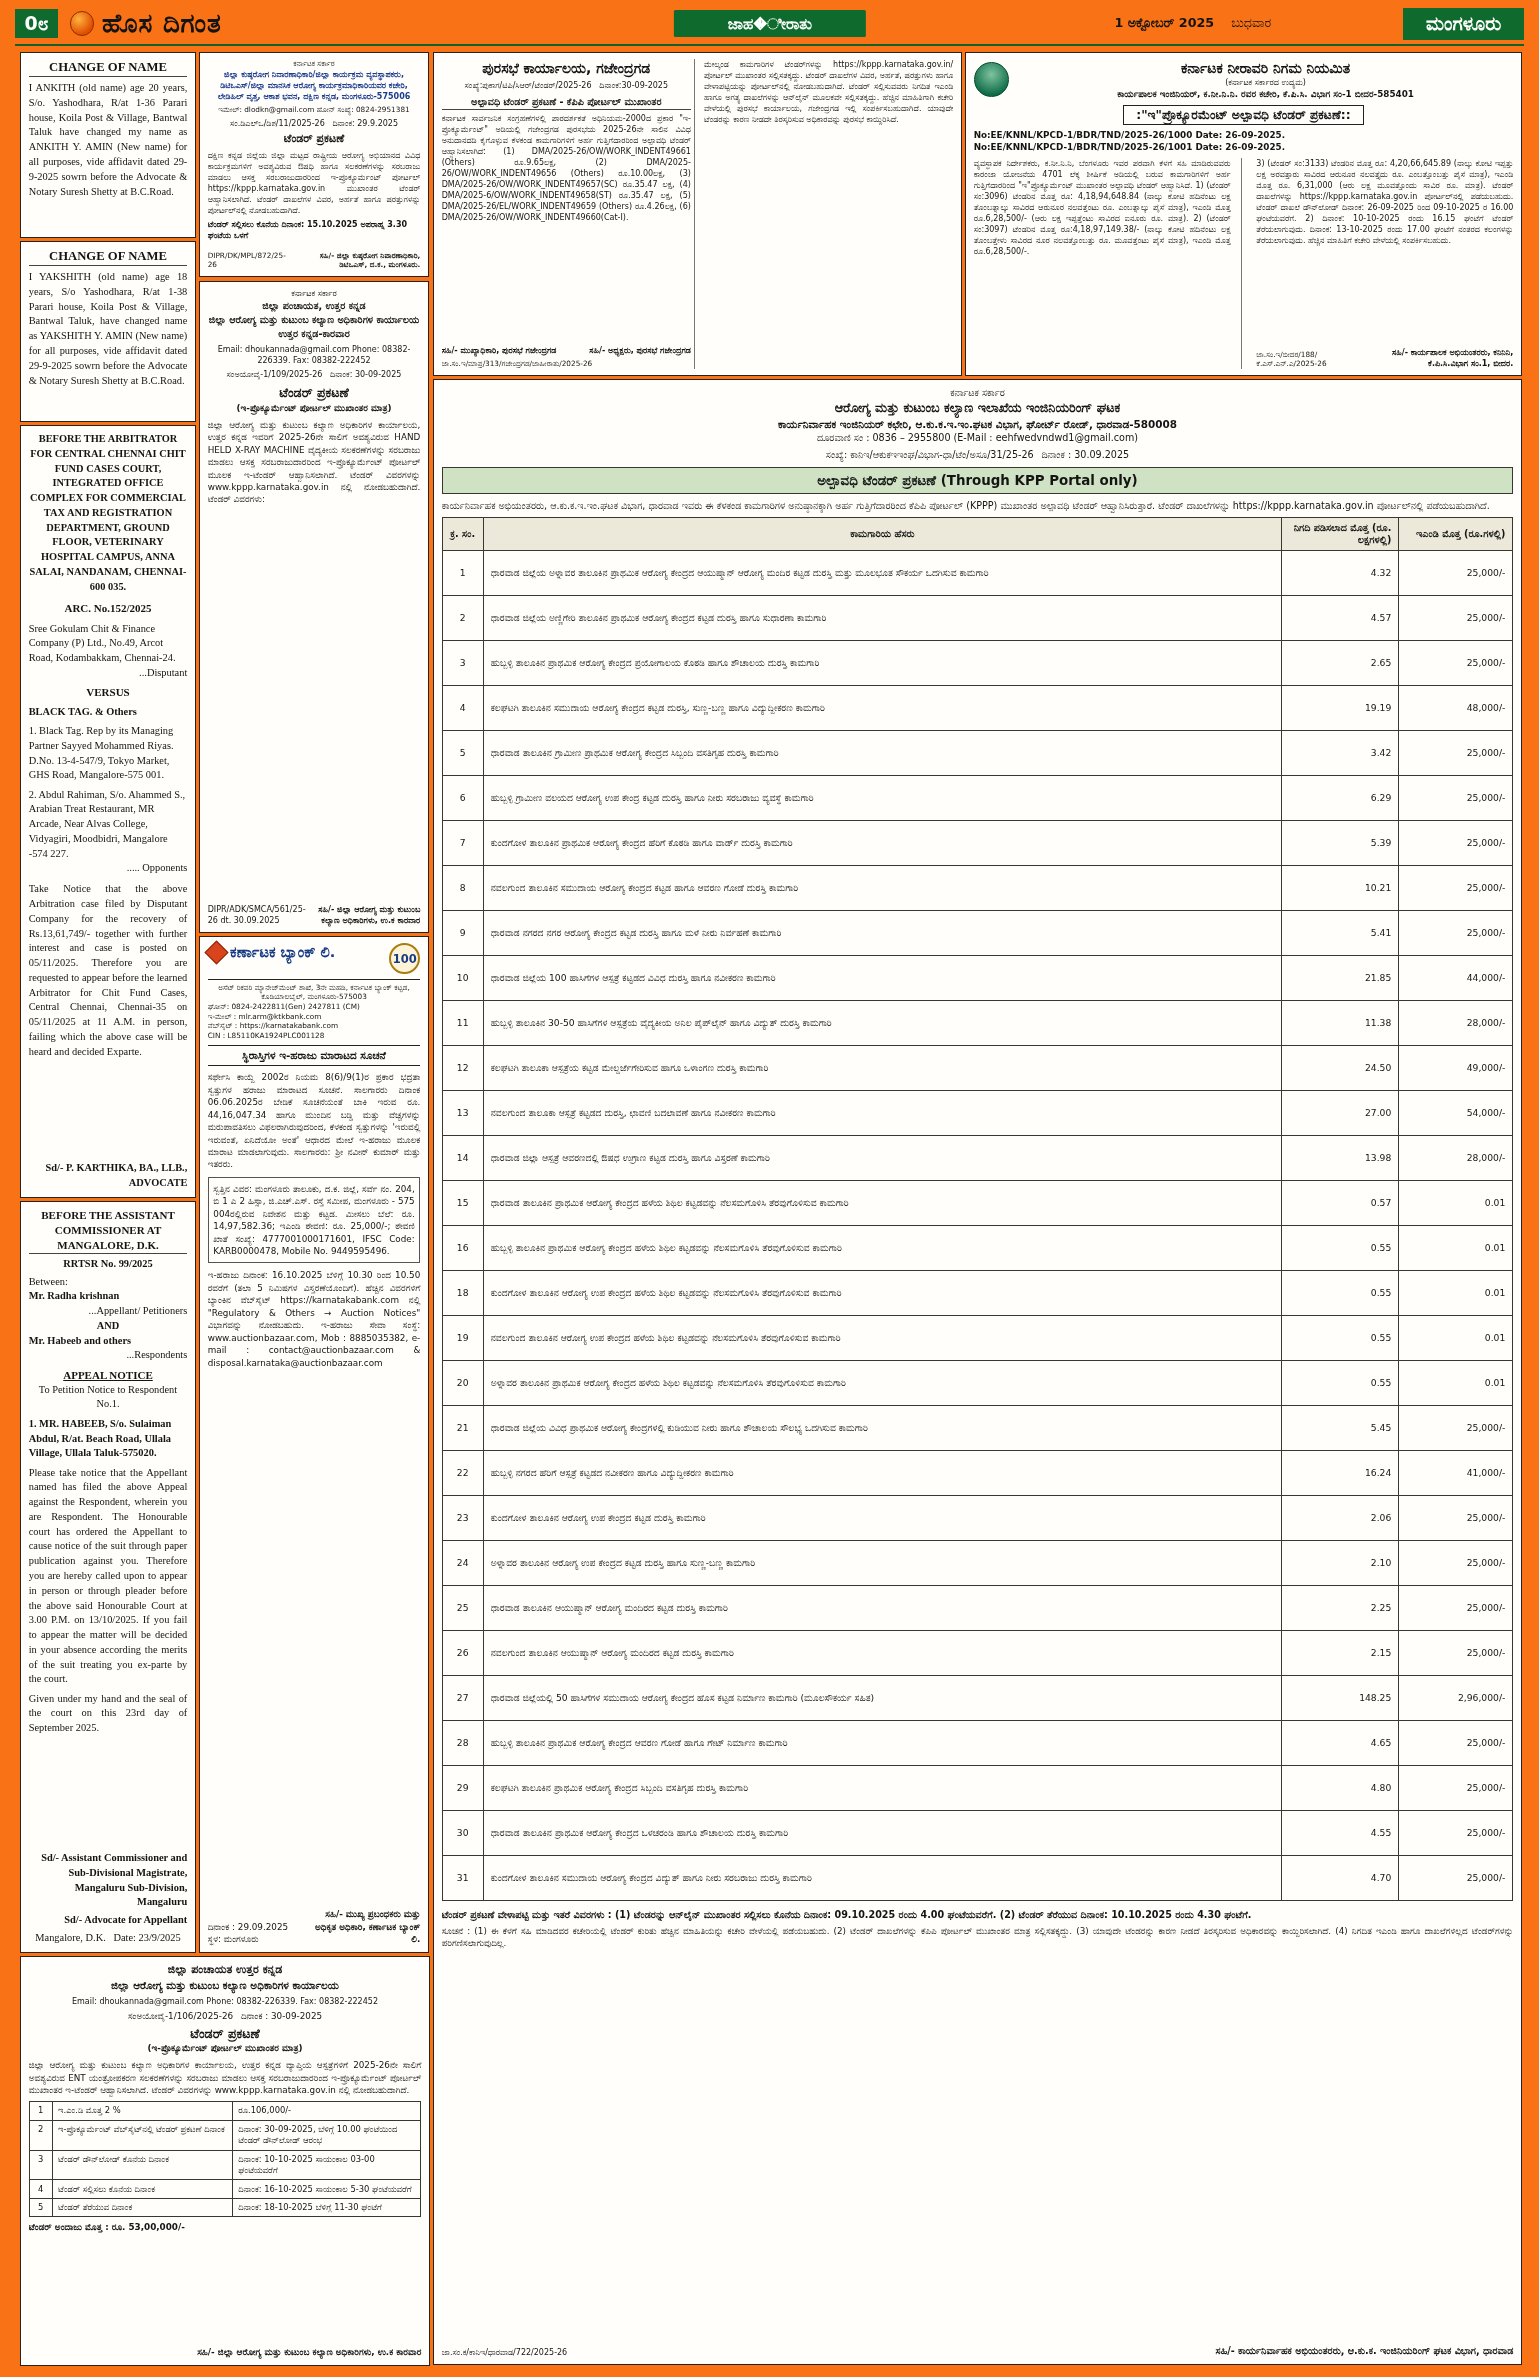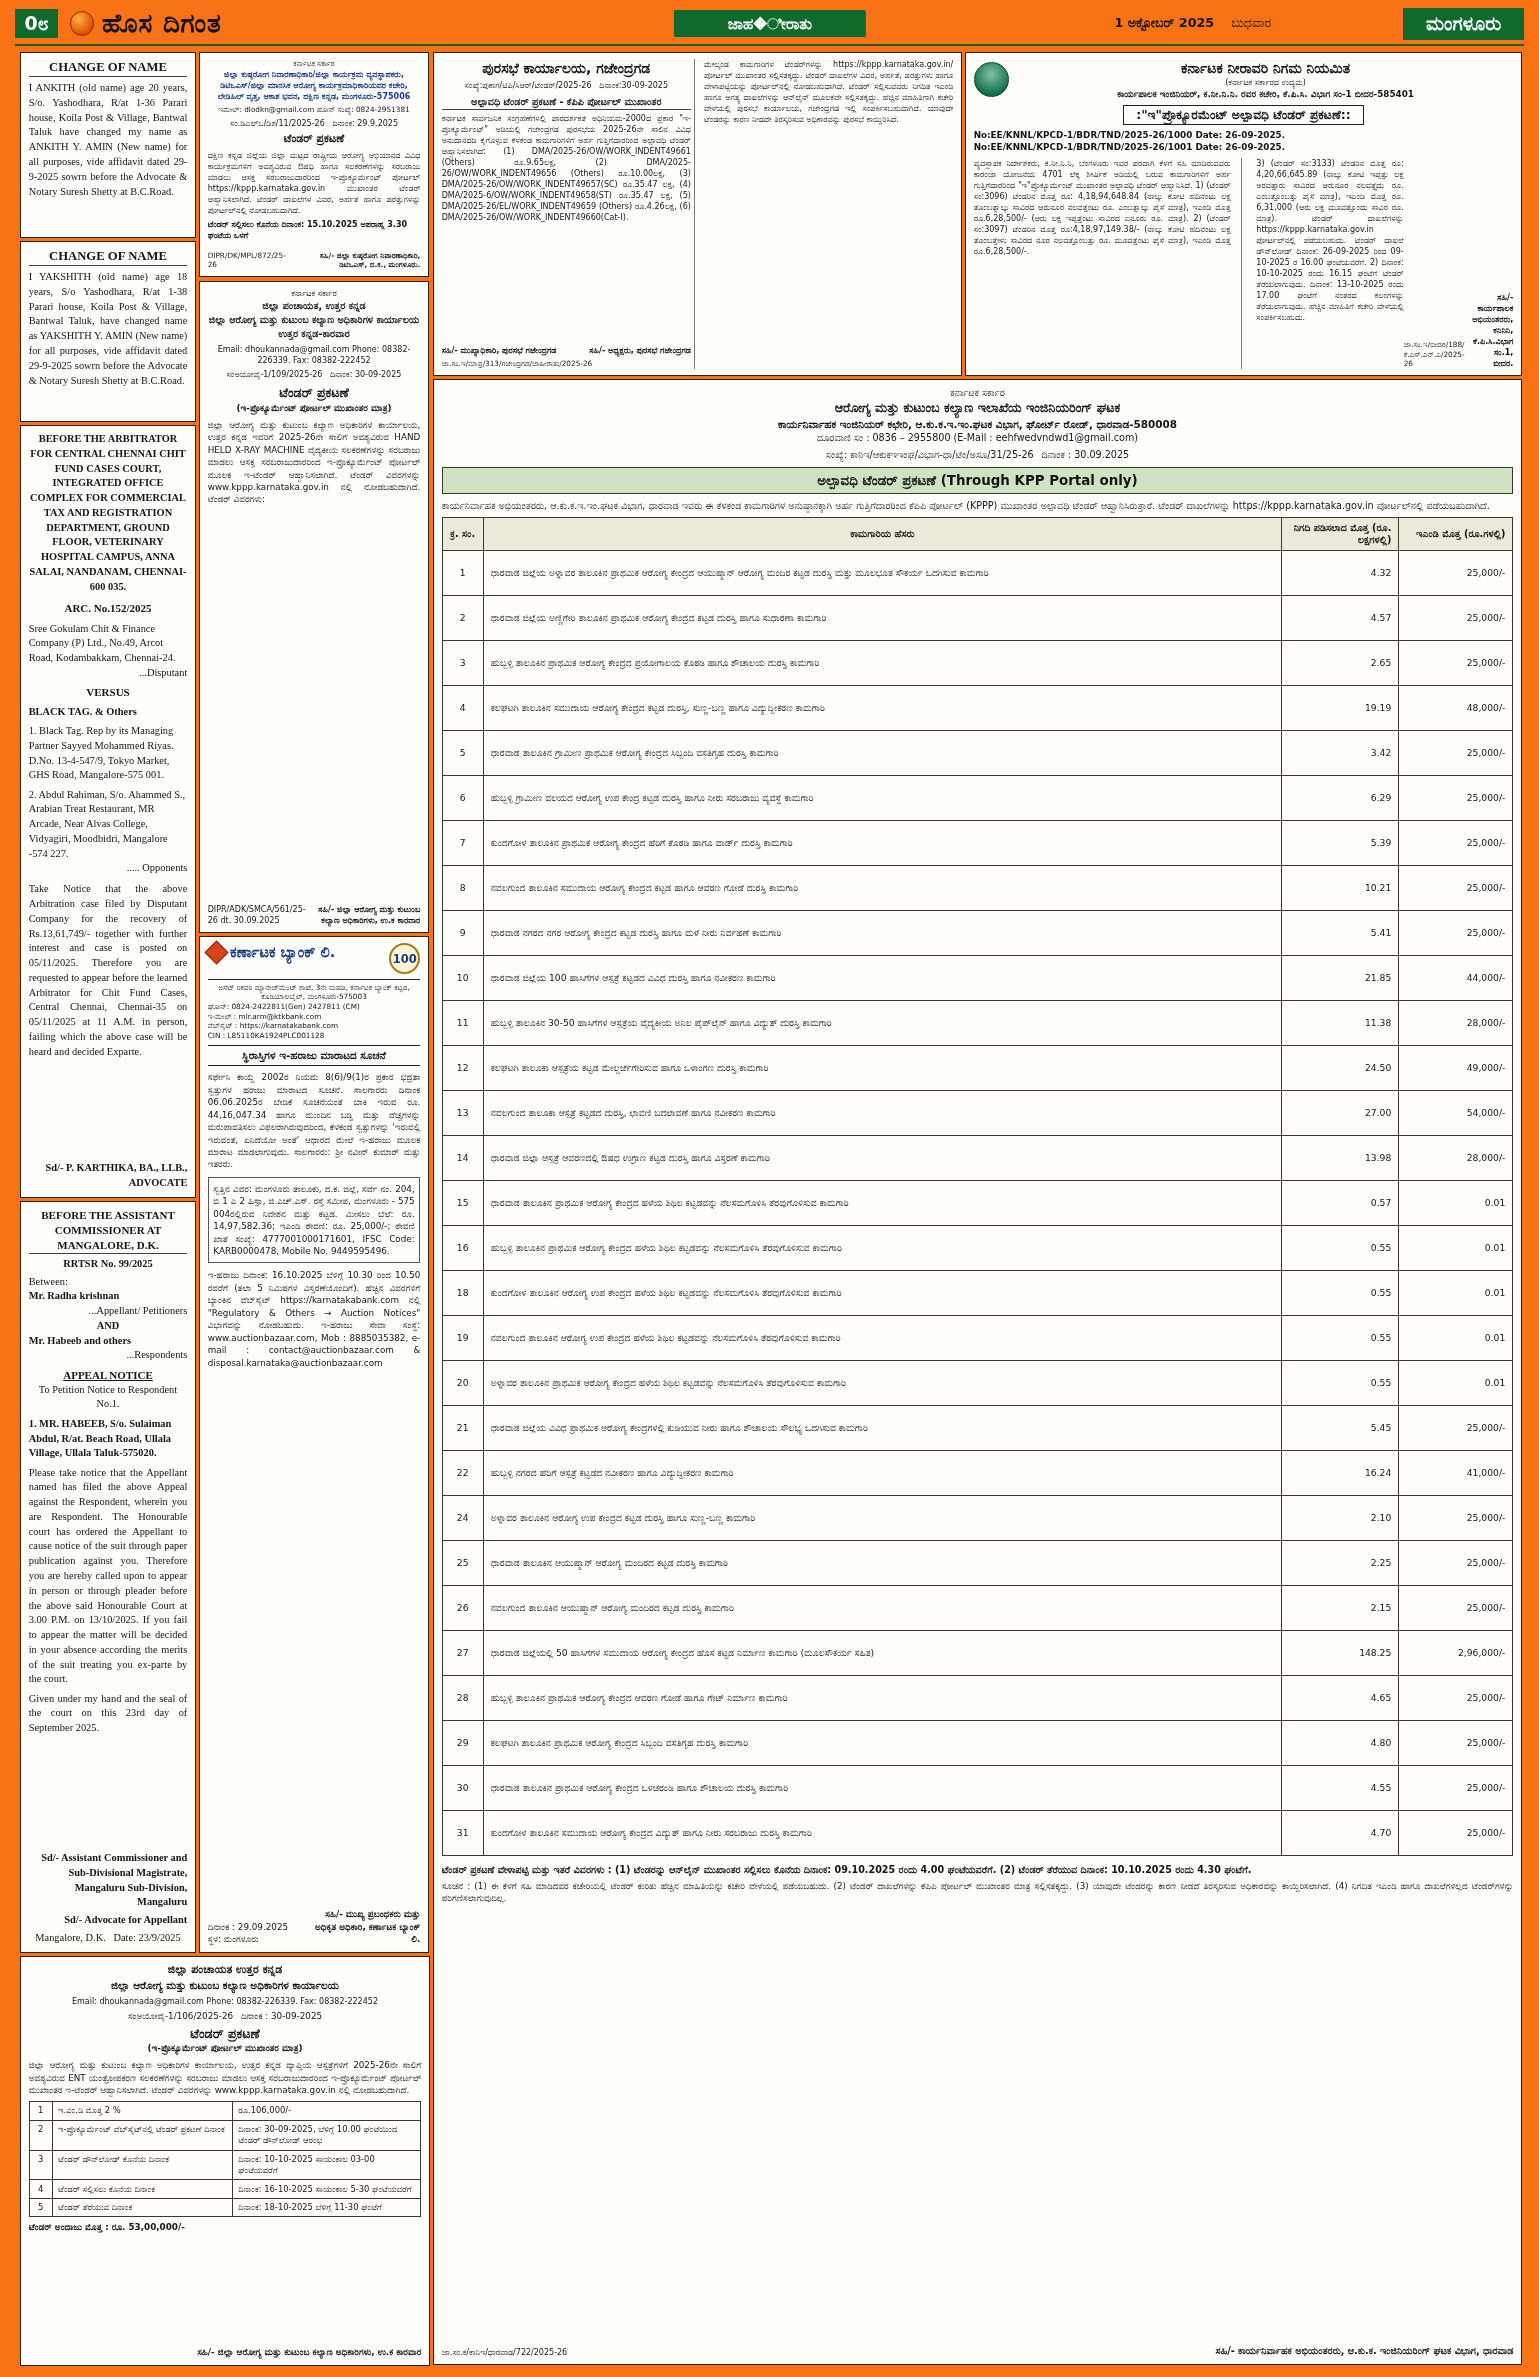--- a/index.html
+++ b/index.html
@@ -277,21 +277,21 @@
         <div class="bold f11">ಕಾರ್ಯಪಾಲಕ ಇಂಜಿನಿಯರ್, ಕ.ನೀ.ನಿ.ನಿ. ರವರ ಕಚೇರಿ, ಕೆ.ಪಿ.ಸಿ. ವಿಭಾಗ ಸಂ-1 ಬೀದರ-585401</div>
       </div>
     </div>
     <div class="t-center">
       <span class="knnl-box-title">:"ಇ"ಪ್ರೊಕ್ಯೂರಮೆಂಟ್ ಅಲ್ಪಾವಧಿ ಟೆಂಡರ್ ಪ್ರಕಟಣೆ::</span>
     </div>
     <div class="bold f11">No:EE/KNNL/KPCD-1/BDR/TND/2025-26/1000 Date: 26-09-2025.</div>
     <div class="bold f11">No:EE/KNNL/KPCD-1/BDR/TND/2025-26/1001 Date: 26-09-2025.</div>
     <div style="display:flex;gap:10.7px;margin-top:3.8px;flex:1">
       <p class="just f10" style="flex:1">ವ್ಯವಸ್ಥಾಪಕ ನಿರ್ದೇಶಕರು, ಕ.ನೀ.ನಿ.ನಿ, ಬೆಂಗಳೂರು ಇವರ ಪರವಾಗಿ ಕೆಳಗೆ ಸಹಿ ಮಾಡಿರುವವರು ಕಾರಂಜಾ ಯೋಜನೆಯ 4701 ಲೆಕ್ಕ ಶೀರ್ಷಿಕೆ ಅಡಿಯಲ್ಲಿ ಬರುವ ಕಾಮಗಾರಿಗಳಿಗೆ ಅರ್ಹ ಗುತ್ತಿಗೆದಾರರಿಂದ "ಇ"ಪ್ರೊಕ್ಯೂರ್ಮೆಂಟ್ ಮುಖಾಂತರ ಅಲ್ಪಾವಧಿ ಟೆಂಡರ್ ಆಹ್ವಾನಿಸಿದೆ. 1) (ಟೆಂಡರ್ ಸಂ:3096) ಟೆಂಡರಿನ ಮೊತ್ತ ರೂ: 4,18,94,648.84 (ನಾಲ್ಕು ಕೋಟಿ ಹದಿನೆಂಟು ಲಕ್ಷ ತೊಂಬತ್ನಾಲ್ಕು ಸಾವಿರದ ಆರುನೂರ ನಲವತ್ತೆಂಟು ರೂ. ಎಂಬತ್ನಾಲ್ಕು ಪೈಸೆ ಮಾತ್ರ), ಇಎಂಡಿ ಮೊತ್ತ ರೂ.6,28,500/- (ಆರು ಲಕ್ಷ ಇಪ್ಪತ್ತೆಂಟು ಸಾವಿರದ ಐನೂರು ರೂ. ಮಾತ್ರ). 2) (ಟೆಂಡರ್ ಸಂ:3097) ಟೆಂಡರಿನ ಮೊತ್ತ ರೂ:4,18,97,149.38/- (ನಾಲ್ಕು ಕೋಟಿ ಹದಿನೆಂಟು ಲಕ್ಷ ತೊಂಬತ್ತೇಳು ಸಾವಿರದ ನೂರ ನಲವತ್ತೊಂಬತ್ತು ರೂ. ಮೂವತ್ತೆಂಟು ಪೈಸೆ ಮಾತ್ರ), ಇಎಂಡಿ ಮೊತ್ತ ರೂ.6,28,500/-.</p>
-      <div style="flex:1;border-left:0.8px solid #777;padding-left:14px;display:flex;flex-direction:row">
+      <div style="flex:1;border-left:0.8px solid #777;padding-left:14px;display:flex;flex-direction:column">
         <p class="just f10">3) (ಟೆಂಡರ್ ಸಂ:3133) ಟೆಂಡರಿನ ಮೊತ್ತ ರೂ: 4,20,66,645.89 (ನಾಲ್ಕು ಕೋಟಿ ಇಪ್ಪತ್ತು ಲಕ್ಷ ಅರವತ್ತಾರು ಸಾವಿರದ ಆರುನೂರ ನಲವತ್ತೈದು ರೂ. ಎಂಬತ್ತೊಂಬತ್ತು ಪೈಸೆ ಮಾತ್ರ), ಇಎಂಡಿ ಮೊತ್ತ ರೂ. 6,31,000 (ಆರು ಲಕ್ಷ ಮೂವತ್ತೊಂದು ಸಾವಿರ ರೂ. ಮಾತ್ರ). ಟೆಂಡರ್ ದಾಖಲೆಗಳನ್ನು https://kppp.karnataka.gov.in ಪೋರ್ಟಲ್‌ನಲ್ಲಿ ಪಡೆಯಬಹುದು. ಟೆಂಡರ್ ದಾಖಲೆ ಡೌನ್‌ಲೋಡ್ ದಿನಾಂಕ: 26-09-2025 ರಿಂದ 09-10-2025 ರ 16.00 ಘಂಟೆಯವರೆಗೆ. 2) ದಿನಾಂಕ: 10-10-2025 ರಂದು 16.15 ಘಂಟೆಗೆ ಟೆಂಡರ್ ತೆರೆಯಲಾಗುವುದು. ದಿನಾಂಕ: 13-10-2025 ರಂದು 17.00 ಘಂಟೆಗೆ ನಂತರದ ಕಲಂಗಳನ್ನು ತೆರೆಯಲಾಗುವುದು. ಹೆಚ್ಚಿನ ಮಾಹಿತಿಗೆ ಕಚೇರಿ ವೇಳೆಯಲ್ಲಿ ಸಂಪರ್ಕಿಸಬಹುದು.</p>
         <div class="sig-split mt-auto">
           <span class="f9">ಜಾ.ಸಂ.ಇ/ಬೀದರ/188/ಕೆ.ಎಸ್.ಎನ್.ಎ/2025-26</span>
           <span class="t-right bold f10">ಸಹಿ/- ಕಾರ್ಯಪಾಲಕ ಅಭಿಯಂತರರು, ಕನಿನಿನಿ, ಕೆ.ಪಿ.ಸಿ.ವಿಭಾಗ ಸಂ.1, ಬೀದರ.</span>
         </div>
       </div>
     </div>
   </section>
 
   <section class="abs box" style="left:433px;top:379px;width:1089px;height:1986px">
@@ -436,20 +436,26 @@
           <td class="c-amt">5.45</td>
           <td class="c-emd">25,000/-</td>
         </tr>
           <tr>
           <td class="c-no">22</td>
           <td>ಹುಬ್ಬಳ್ಳಿ ನಗರದ ಹೆರಿಗೆ ಆಸ್ಪತ್ರೆ ಕಟ್ಟಡದ ನವೀಕರಣ ಹಾಗೂ ವಿದ್ಯುದ್ದೀಕರಣ ಕಾಮಗಾರಿ</td>
           <td class="c-amt">16.24</td>
           <td class="c-emd">41,000/-</td>
         </tr>
           <tr>
+          <td class="c-no">23</td>
+          <td>ಕುಂದಗೋಳ ತಾಲೂಕಿನ ಆರೋಗ್ಯ ಉಪ ಕೇಂದ್ರದ ಕಟ್ಟಡ ದುರಸ್ತಿ ಕಾಮಗಾರಿ</td>
+          <td class="c-amt">2.06</td>
+          <td class="c-emd">25,000/-</td>
+        </tr>
+          <tr>
           <td class="c-no">24</td>
           <td>ಅಳ್ನಾವರ ತಾಲೂಕಿನ ಆರೋಗ್ಯ ಉಪ ಕೇಂದ್ರದ ಕಟ್ಟಡ ದುರಸ್ತಿ ಹಾಗೂ ಸುಣ್ಣ-ಬಣ್ಣ ಕಾಮಗಾರಿ</td>
           <td class="c-amt">2.10</td>
           <td class="c-emd">25,000/-</td>
         </tr>
           <tr>
           <td class="c-no">25</td>
           <td>ಧಾರವಾಡ ತಾಲೂಕಿನ ಆಯುಷ್ಮಾನ್ ಆರೋಗ್ಯ ಮಂದಿರದ ಕಟ್ಟಡ ದುರಸ್ತಿ ಕಾಮಗಾರಿ</td>
           <td class="c-amt">2.25</td>
           <td class="c-emd">25,000/-</td>

